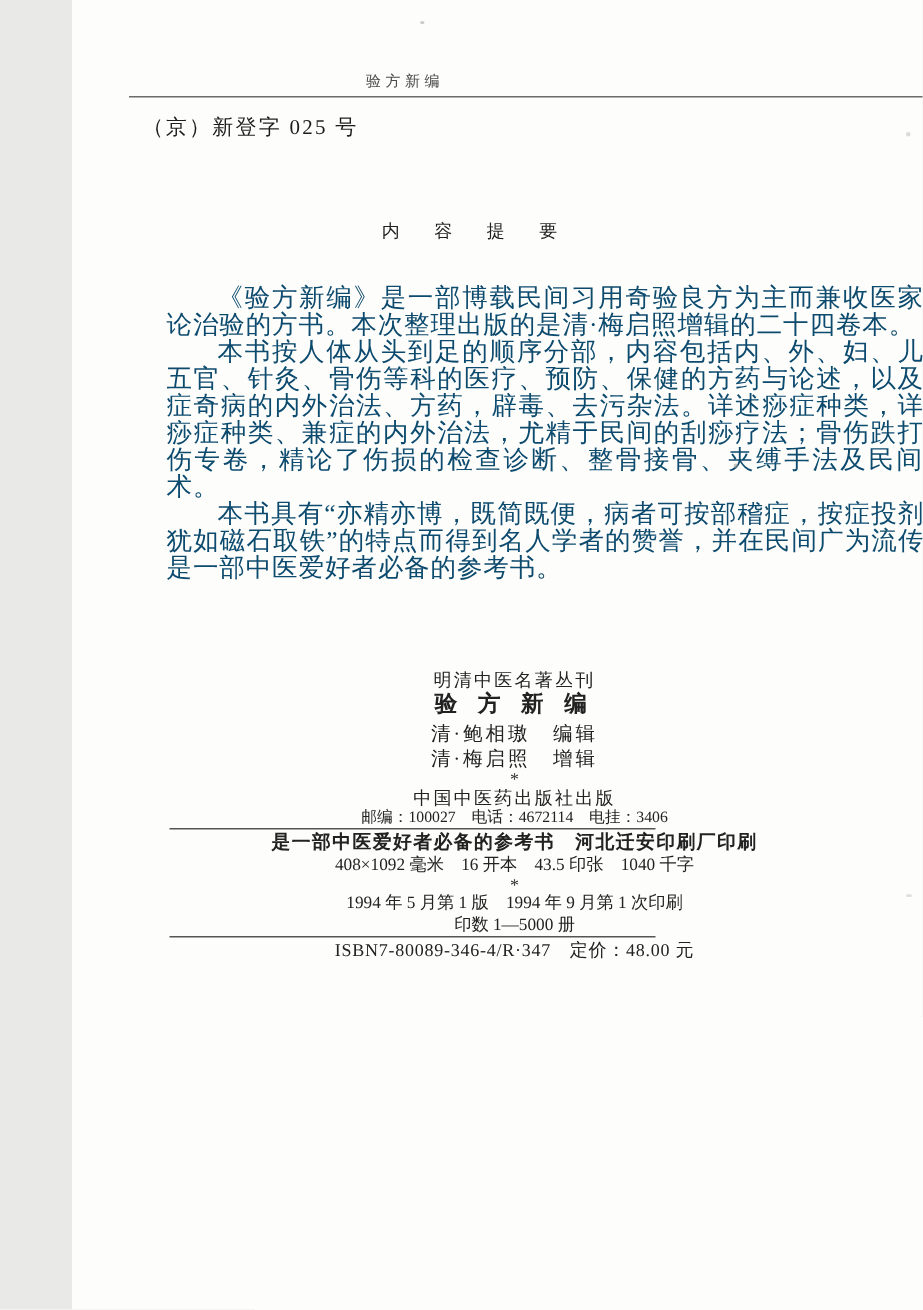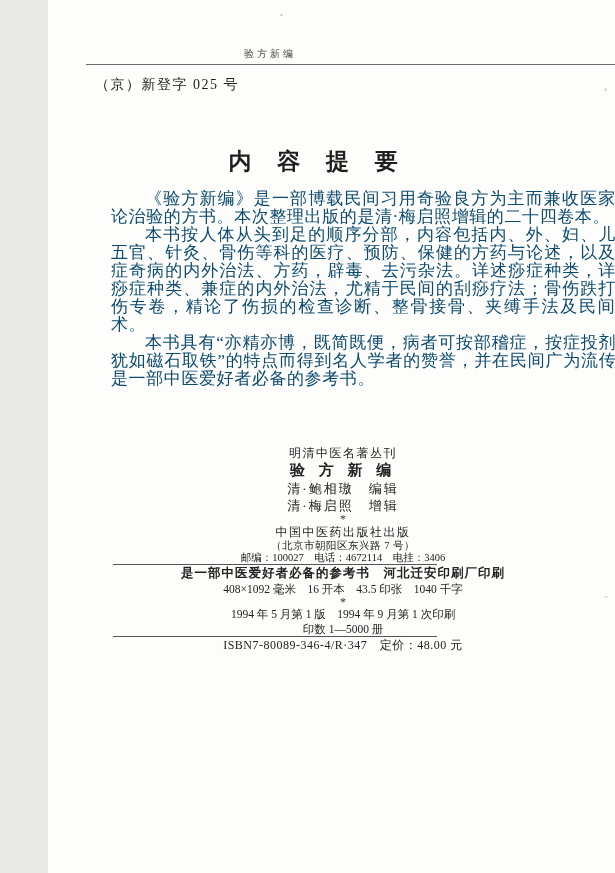--- a/index.html
+++ b/index.html
@@ -21,21 +21,21 @@
     position:absolute;top:64px;left:38px;width:539px;height:0;
     border-top:1px solid #6b6b6b;
   }
   .registration{
     position:absolute;top:76px;left:47px;
     font-size:14px;font-weight:normal;letter-spacing:1.5px;color:#1c1c1c;
   }
   
   .summary-heading{
     position:absolute;top:146px;left:0;width:540px;
-    text-align:center;font-size:23px;font-weight:700;
+    text-align:center;font-size:12px;font-weight:400;
     letter-spacing:10px;color:#1f1f1f;
   }
   .summary-body{
     position:absolute;top:190px;left:63px;width:523px;
     font-size:17px;line-height:18px;text-align:justify;
     letter-spacing:0.6px;color:#0c4a6e;
   }
   .summary-body p{margin:0;text-indent:2em;}
   
   .colophon{
@@ -81,21 +81,20 @@
     <p>本书具有“亦精亦博，既简既便，病者可按部稽症，按症投剂，犹如磁石取铁”的特点而得到名人学者的赞誉，并在民间广为流传，是一部中医爱好者必备的参考书。</p>
   </div>
 
   <div class="colophon">
     <div class="co-series">明清中医名著丛刊</div>
     <div class="co-title">验 方 新 编</div>
     <div class="co-editor">清·鲍相璈　编辑</div>
     <div class="co-editor">清·梅启照　增辑</div>
     <div class="co-star">*</div>
     <div class="co-publisher">中国中医药出版社出版</div>
-    <div class="co-address">（北京市朝阳区东兴路 7 号）</div>
     <div class="co-contact">邮编：100027　电话：4672114　电挂：3406</div>
     <div class="co-rule"></div>
     <div class="co-dist">是一部中医爱好者必备的参考书　河北迁安印刷厂印刷</div>
     <div class="co-format">408×1092 毫米　16 开本　43.5 印张　1040 千字</div>
     <div class="co-star2">*</div>
     <div class="co-edition">1994 年 5 月第 1 版　1994 年 9 月第 1 次印刷</div>
     <div class="co-run">印数 1—5000 册</div>
     <div class="co-rule"></div>
     <div class="co-isbn">ISBN7-80089-346-4/R·347　定价：48.00 元</div>
   </div>

